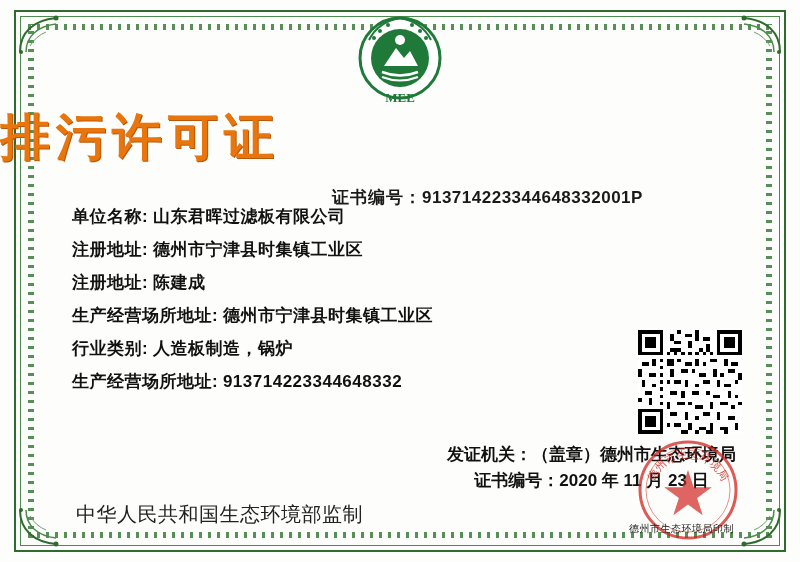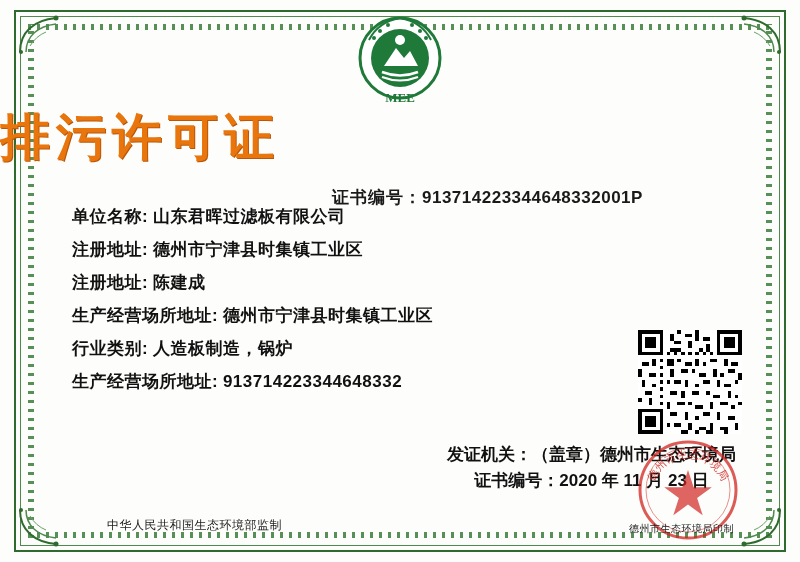--- a/index.html
+++ b/index.html
@@ -152,25 +152,24 @@
     top: 436px;
     width: 108px;
     height: 108px;
     pointer-events: none;
   }
 
   
   .footer-left {
     position: absolute;
     left: 76px;
-    bottom: 28px;
-    font-size: 12px;
+    bottom: 34px;
+    font-size: 20px;
     color: #222;
     letter-spacing: 0.5px;
-    margin-left: 31px;
   }
   .footer-right {
     position: absolute;
     right: 66px;
     bottom: 26px;
     font-size: 10px;
     color: #222;
     letter-spacing: 0.5px;
   }
 </style>

